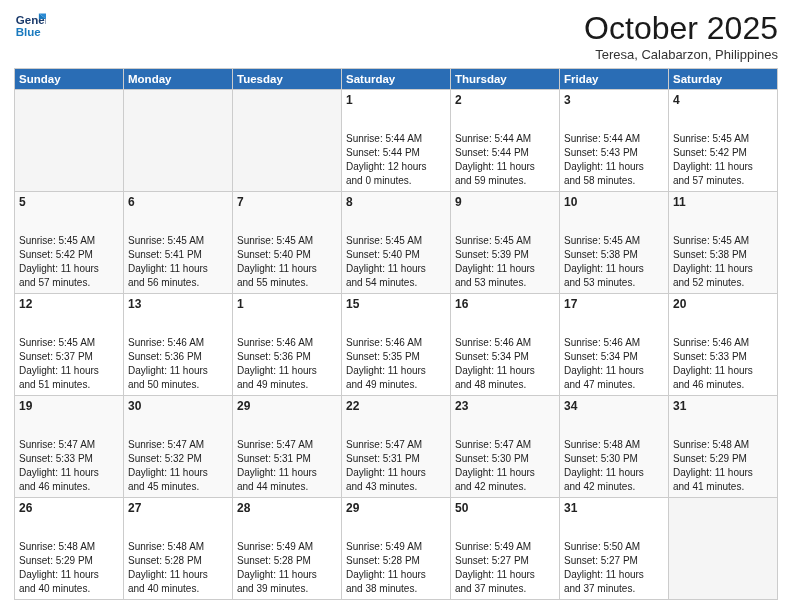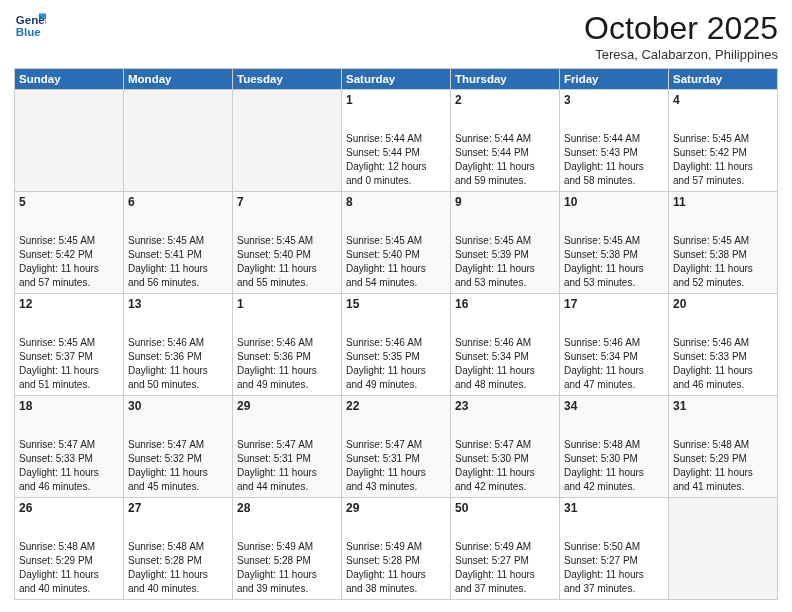--- a/index.html
+++ b/index.html
@@ -249,21 +249,21 @@
           <td>
             <span class="day-num">20</span>
             <div class="day-info" style="white-space: pre-line;">Sunrise: 5:46 AM
 Sunset: 5:33 PM
 Daylight: 11 hours
 and 46 minutes.</div>
           </td>
         </tr>
         <tr>
           <td>
-            <span class="day-num">18</span>
+            <span class="day-num">19</span>
             <div class="day-info" style="white-space: pre-line;">Sunrise: 5:47 AM
 Sunset: 5:33 PM
 Daylight: 11 hours
 and 46 minutes.</div>
           </td>
           <td>
             <span class="day-num">30</span>
             <div class="day-info" style="white-space: pre-line;">Sunrise: 5:47 AM
 Sunset: 5:32 PM
 Daylight: 11 hours

